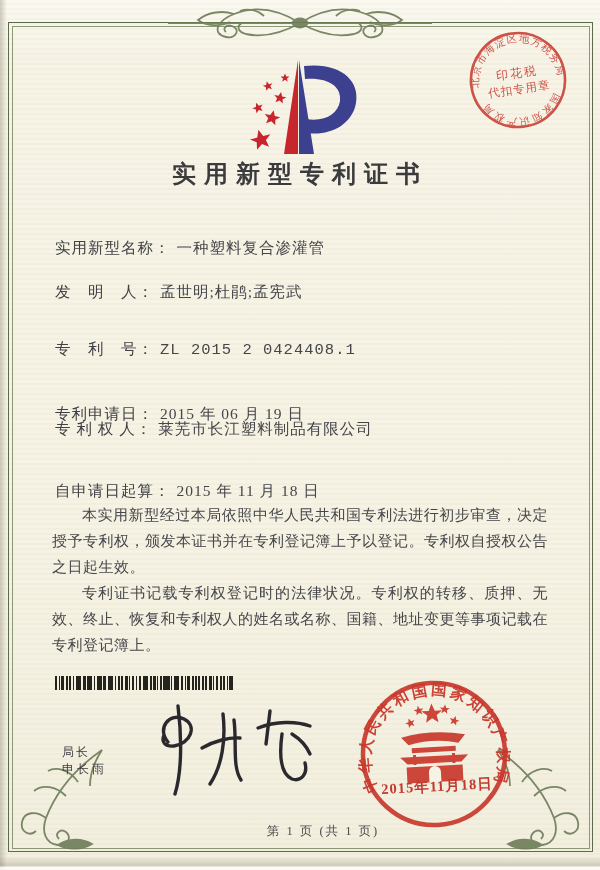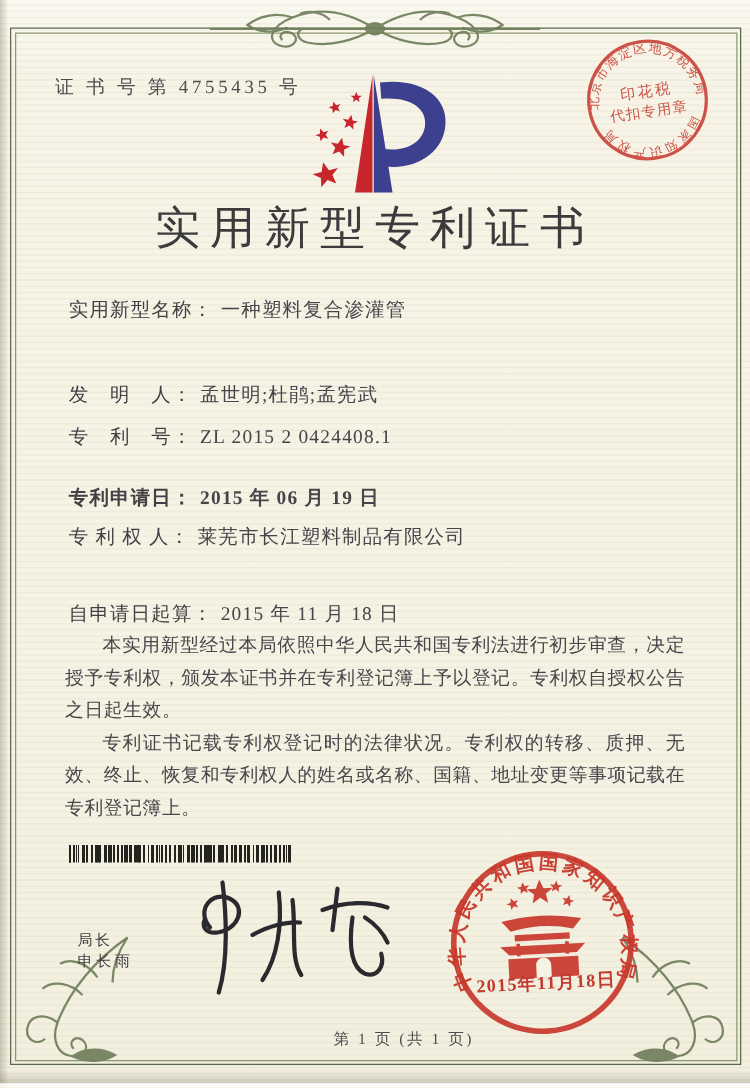--- a/index.html
+++ b/index.html
@@ -28,35 +28,35 @@
     content:"";position:absolute;inset:2.5px;border:1px solid #8a9973;
   }
   .ornament{position:absolute;pointer-events:none;}
   .cert-no{
     position:absolute;left:44px;top:60px;
     font-size:15px;letter-spacing:3px;color:#4c4c4e;
   }
   .logo{position:absolute;left:228px;top:56px;}
   .title{
     position:absolute;left:0;top:158px;width:100%;
-    text-align:center;font-size:36px;font-weight:400;color:#3b3b3d;
+    text-align:center;font-size:24px;font-weight:700;color:#3b3b3d;
     letter-spacing:8px;
   }
   .fields{position:absolute;left:55px;top:0;width:500px;}
   .field-row{position:absolute;left:0;white-space:nowrap;
     font-size:15.5px;color:#45454a;letter-spacing:1px;text-align:center;}
   .field-row .lbl{color:#404045;}
   .field-row .val{margin-left:6px;}
-  .r0{top:238px;} .r1{top:306px;} .r2{top:339px;} .r3{top:388px;font-weight:bold;} .r4{top:419px;} .r5{top:481px;}
+  .r0{top:238px;} .r1{top:282px;} .r2{top:339px;font-family:Liberation Mono, monospace;} .r3{top:404px;} .r4{top:419px;} .r5{top:481px;}
   .body-text{
     position:absolute;left:52px;top:504px;width:496px;
     font-size:15px;line-height:26px;color:#46464b;text-align:justify;
     letter-spacing:0.5px;
   }
-  .body-text p{margin:0;text-indent:2em;}
+  .body-text p{margin:0;text-indent:2em;font-family:Liberation Mono, monospace;}
   .barcode{
     position:absolute;left:55px;top:676px;width:178px;height:14px;
     background-image:
       repeating-linear-gradient(90deg,#24241f 0 1.5px,transparent 1.5px 3.5px),
       repeating-linear-gradient(90deg,#24241f 0 1px,transparent 1px 6px),
       repeating-linear-gradient(90deg,#24241f 0 2px,transparent 2px 11px);
   }
   .official{position:absolute;left:62px;top:744px;font-size:12px;color:#3c3c40;letter-spacing:2px;}
   .official .name{display:block;letter-spacing:3px;}
   .signature{position:absolute;left:138px;top:698px;}
@@ -120,21 +120,20 @@
     <g transform="translate(104,0) scale(-1,1)" stroke="#6d7c58" fill="none" stroke-width="1.8" opacity="0.9">
       <path d="M92 8 C66 26 46 50 36 76 C31 90 36 102 48 103 C58 104 62 95 56 90 C50 86 44 92 49 97"></path>
       <path d="M36 76 C26 68 14 70 12 80 C10 90 20 95 26 89"></path>
       <path d="M56 54 C46 44 32 42 24 49"></path>
       <path d="M68 40 C60 28 46 24 38 29"></path>
       <path d="M48 103 C58 108 72 108 82 102 C72 96 58 96 48 103 Z" fill="#6d7c58"></path>
       <path d="M92 8 C84 20 80 32 80 44"></path>
     </g>
   </svg>
 
-  <div class="cert-no">证 书 号 第 4755435 号</div>
 
   <svg class="tax-stamp" width="126" height="126" viewBox="0 0 126 126">
     <defs>
       <path id="taxArcTop" d="M29 86 A40 40 0 1 1 97 86" fill="none"></path>
       <path id="taxArcBot" d="M95 84 A38 38 0 0 1 31 84" fill="none"></path>
     </defs>
     <circle cx="63" cy="63" r="47" fill="none" stroke="#cd5348" stroke-width="2.6"></circle>
     <text font-size="10.5" fill="#cd5348" letter-spacing="1">
       <textPath href="#taxArcTop" startOffset="50%" text-anchor="middle">北京市海淀区地方税务局</textPath>
     </text>

